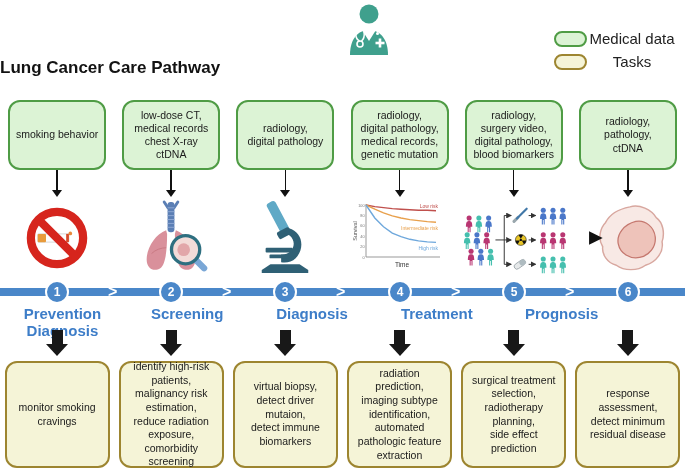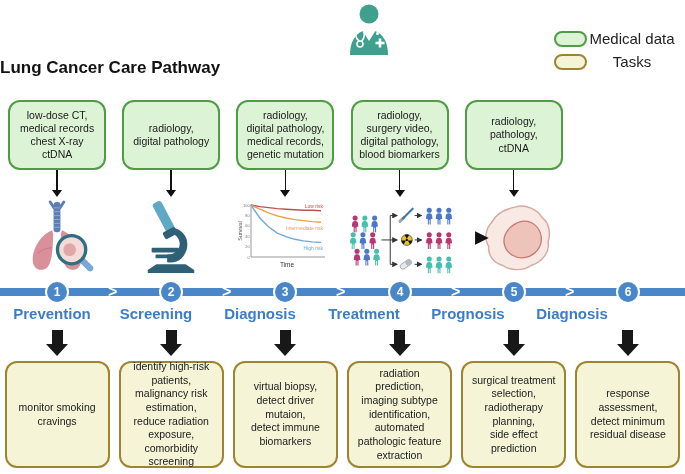--- a/index.html
+++ b/index.html
@@ -26,21 +26,21 @@
   .thin-arrow .line{width:1.5px;flex:1;background:#111}
   .thin-arrow .head{width:0;height:0;border-left:5px solid transparent;border-right:5px solid transparent;border-top:7px solid #111}
   .icon-cell{height:82px;display:flex;align-items:center;justify-content:center}
 
   .timeline{position:absolute;left:0;top:279px;width:685px;height:26px}
   .tl-bar{position:absolute;left:0;top:9px;width:100%;height:8px;background:#4a87c9}
   .tl-chevron{position:absolute;top:3px;color:#fff;font-size:16px;font-weight:900;line-height:19px}
   .tl-circle{position:absolute;top:1px;width:24px;height:24px;border-radius:50%;background:#4a87c9;
     border:2px solid #fff;color:#fff;font-size:12px;font-weight:bold;display:flex;align-items:center;justify-content:center}
 
-  .labels{position:absolute;top:305px;left:0;width:624px;display:grid;grid-template-columns:repeat(6,1fr)}
+  .labels{position:absolute;top:305px;left:0;width:624px;display:grid;grid-template-columns:repeat(5,1fr)}
   .stage-label{text-align:center;font-size:15px;font-weight:bold;color:#3d7dc8}
 
   .thick-arrows{position:absolute;top:330px;left:0;width:685px;display:grid;grid-template-columns:repeat(6,1fr)}
   .thick-arrow{display:flex;flex-direction:column;align-items:center}
   .thick-arrow .shaft{width:11px;height:14px;background:#181818}
   .thick-arrow .head{width:0;height:0;border-left:11px solid transparent;border-right:11px solid transparent;border-top:12px solid #181818}
 
   .tasks{position:absolute;top:361px;left:0;width:685px;display:grid;grid-template-columns:repeat(6,1fr)}
   .task-box{width:105px;height:107px;margin:0 auto;background:#f5f4d7;border:2px solid #9d8530;border-radius:12px;
     display:flex;align-items:center;justify-content:center;text-align:center;
@@ -73,20 +73,37 @@
       <span class="legend-label">Medical data</span>
     </div>
     <div class="legend-row">
       <span class="swatch swatch-tasks"></span>
       <span class="legend-label">Tasks</span>
     </div>
   </div>
 
   <div class="cols">
 
+    <div class="col">
+      <div class="data-box">smoking behavior</div>
+      <div class="thin-arrow">
+          <div class="line"></div>
+          <div class="head"></div>
+        </div>
+      <div class="icon-cell">
+        <svg width="66" height="66" viewBox="0 0 72 72">
+          <circle cx="36" cy="36" r="28.5" fill="none" stroke="#d6251d" stroke-width="9"></circle>
+          <rect x="15" y="31.5" width="34" height="9" rx="1" fill="#fdfdfd" stroke="#c9c9c9" stroke-width="0.8"></rect>
+          <rect x="15" y="31.5" width="9" height="9" rx="1" fill="#e89b3c"></rect>
+          <rect x="46" y="31.5" width="3" height="9" fill="#d64b2a"></rect>
+          <circle cx="50.5" cy="31" r="2" fill="#e8893c"></circle>
+          <line x1="17" y1="17" x2="55" y2="55" stroke="#d6251d" stroke-width="9"></line>
+        </svg>
+      </div>
+    </div>
 
     <div class="col">
       <div class="data-box">low-dose CT,
 medical records
 chest X-ray
 ctDNA</div>
       <div class="thin-arrow">
           <div class="line"></div>
           <div class="head"></div>
         </div>

